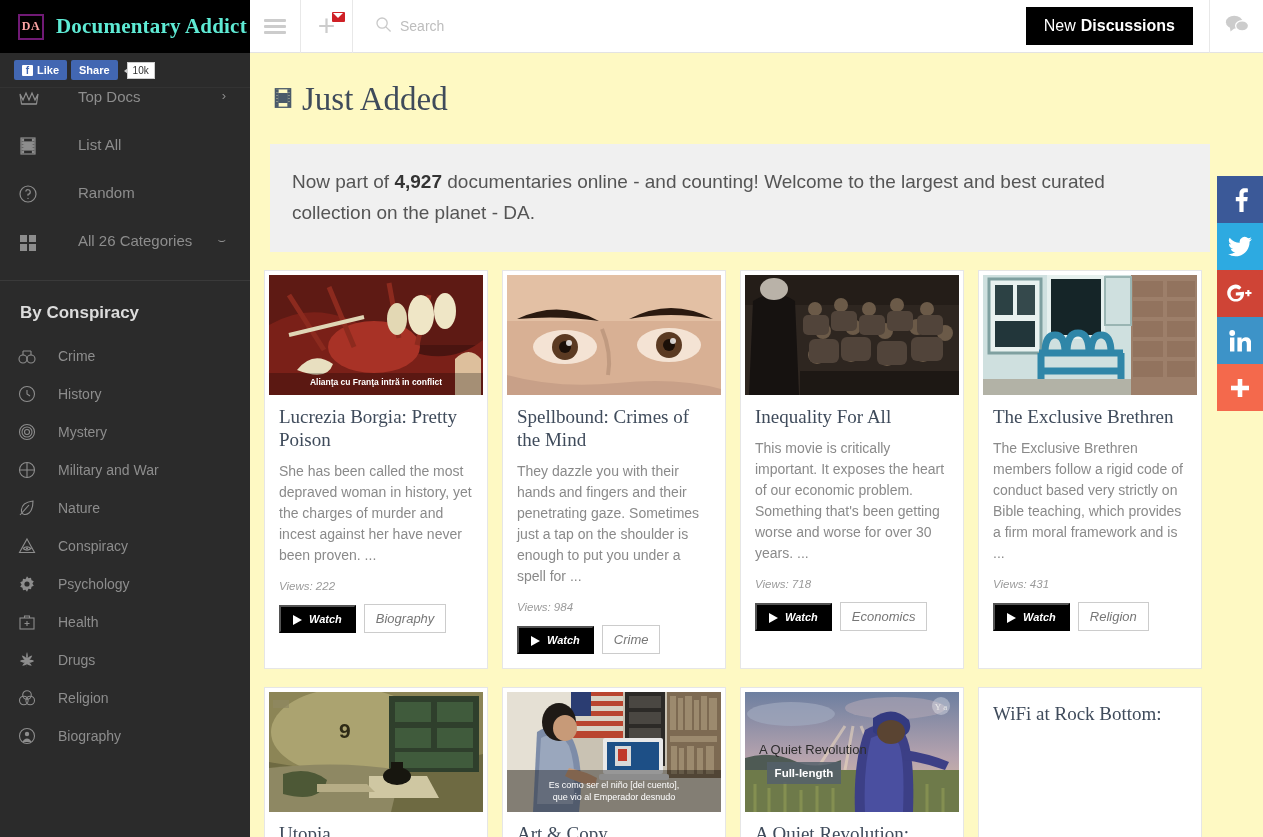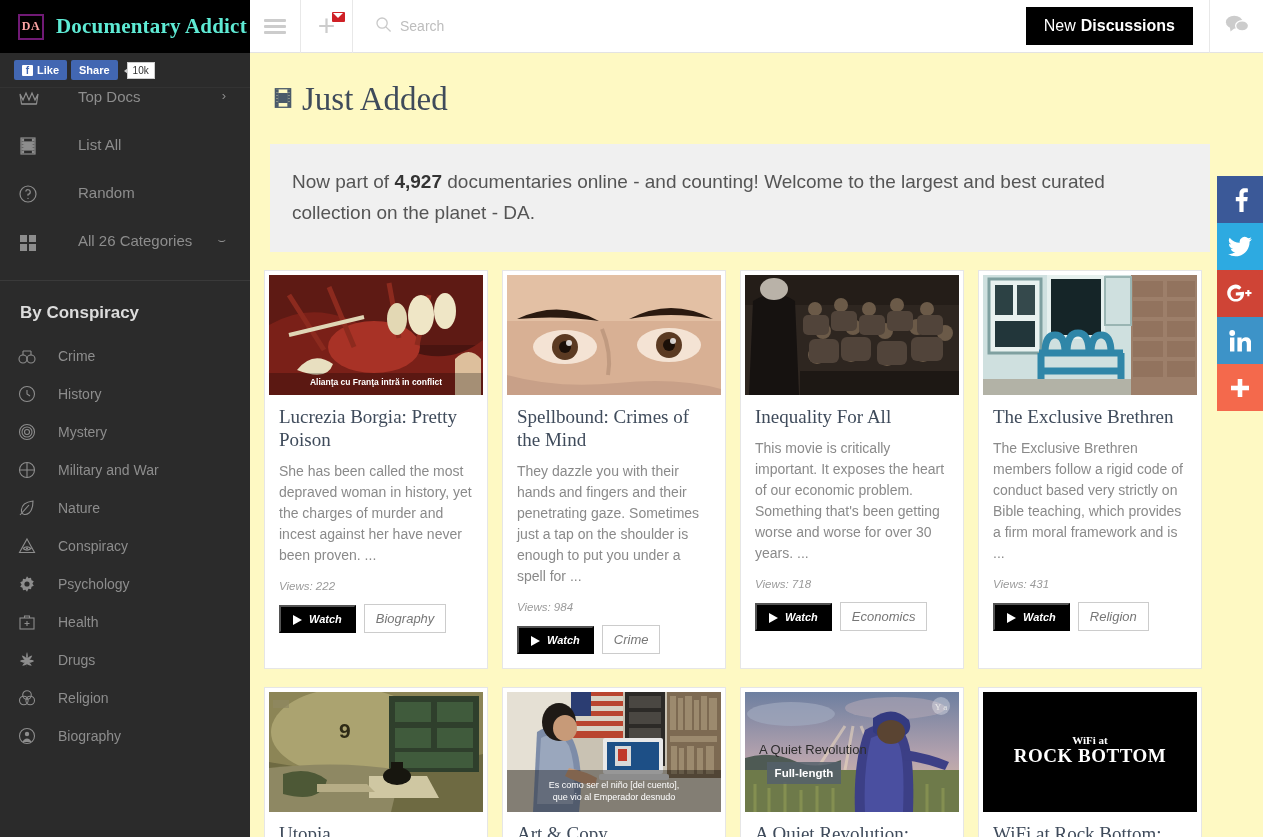--- a/index.html
+++ b/index.html
@@ -771,27 +771,20 @@
             <rect x="22" y="70" width="74" height="22" fill="#55606b" opacity="0.85"></rect>
             <text x="59" y="85" font-family="Liberation Sans, sans-serif" font-size="11.5" font-weight="bold" fill="#fff" text-anchor="middle">Full-length</text>
           </svg>
         </div>
         <div class="card-body">
           <div class="card-title">A Quiet Revolution:</div>
         </div>
       </article>
 
       <article class="card">
-        <div class="thumb">
-          <svg width="214" height="120" viewBox="0 0 214 120">
-            <rect width="214" height="120" fill="#000"></rect>
-            <text x="107" y="52" font-family="Liberation Serif, serif" font-size="11" font-weight="bold" fill="#fff" text-anchor="middle">WiFi at</text>
-            <text x="107" y="70" font-family="Liberation Serif, serif" font-size="19" font-weight="bold" fill="#fff" text-anchor="middle" letter-spacing="0.5">ROCK BOTTOM</text>
-          </svg>
-        </div>
         <div class="card-body">
           <div class="card-title">WiFi at Rock Bottom:</div>
         </div>
       </article>
 
     </div>
   </main>
 
   <div class="social">
     <div class="soc" style="background:#3b5998">

